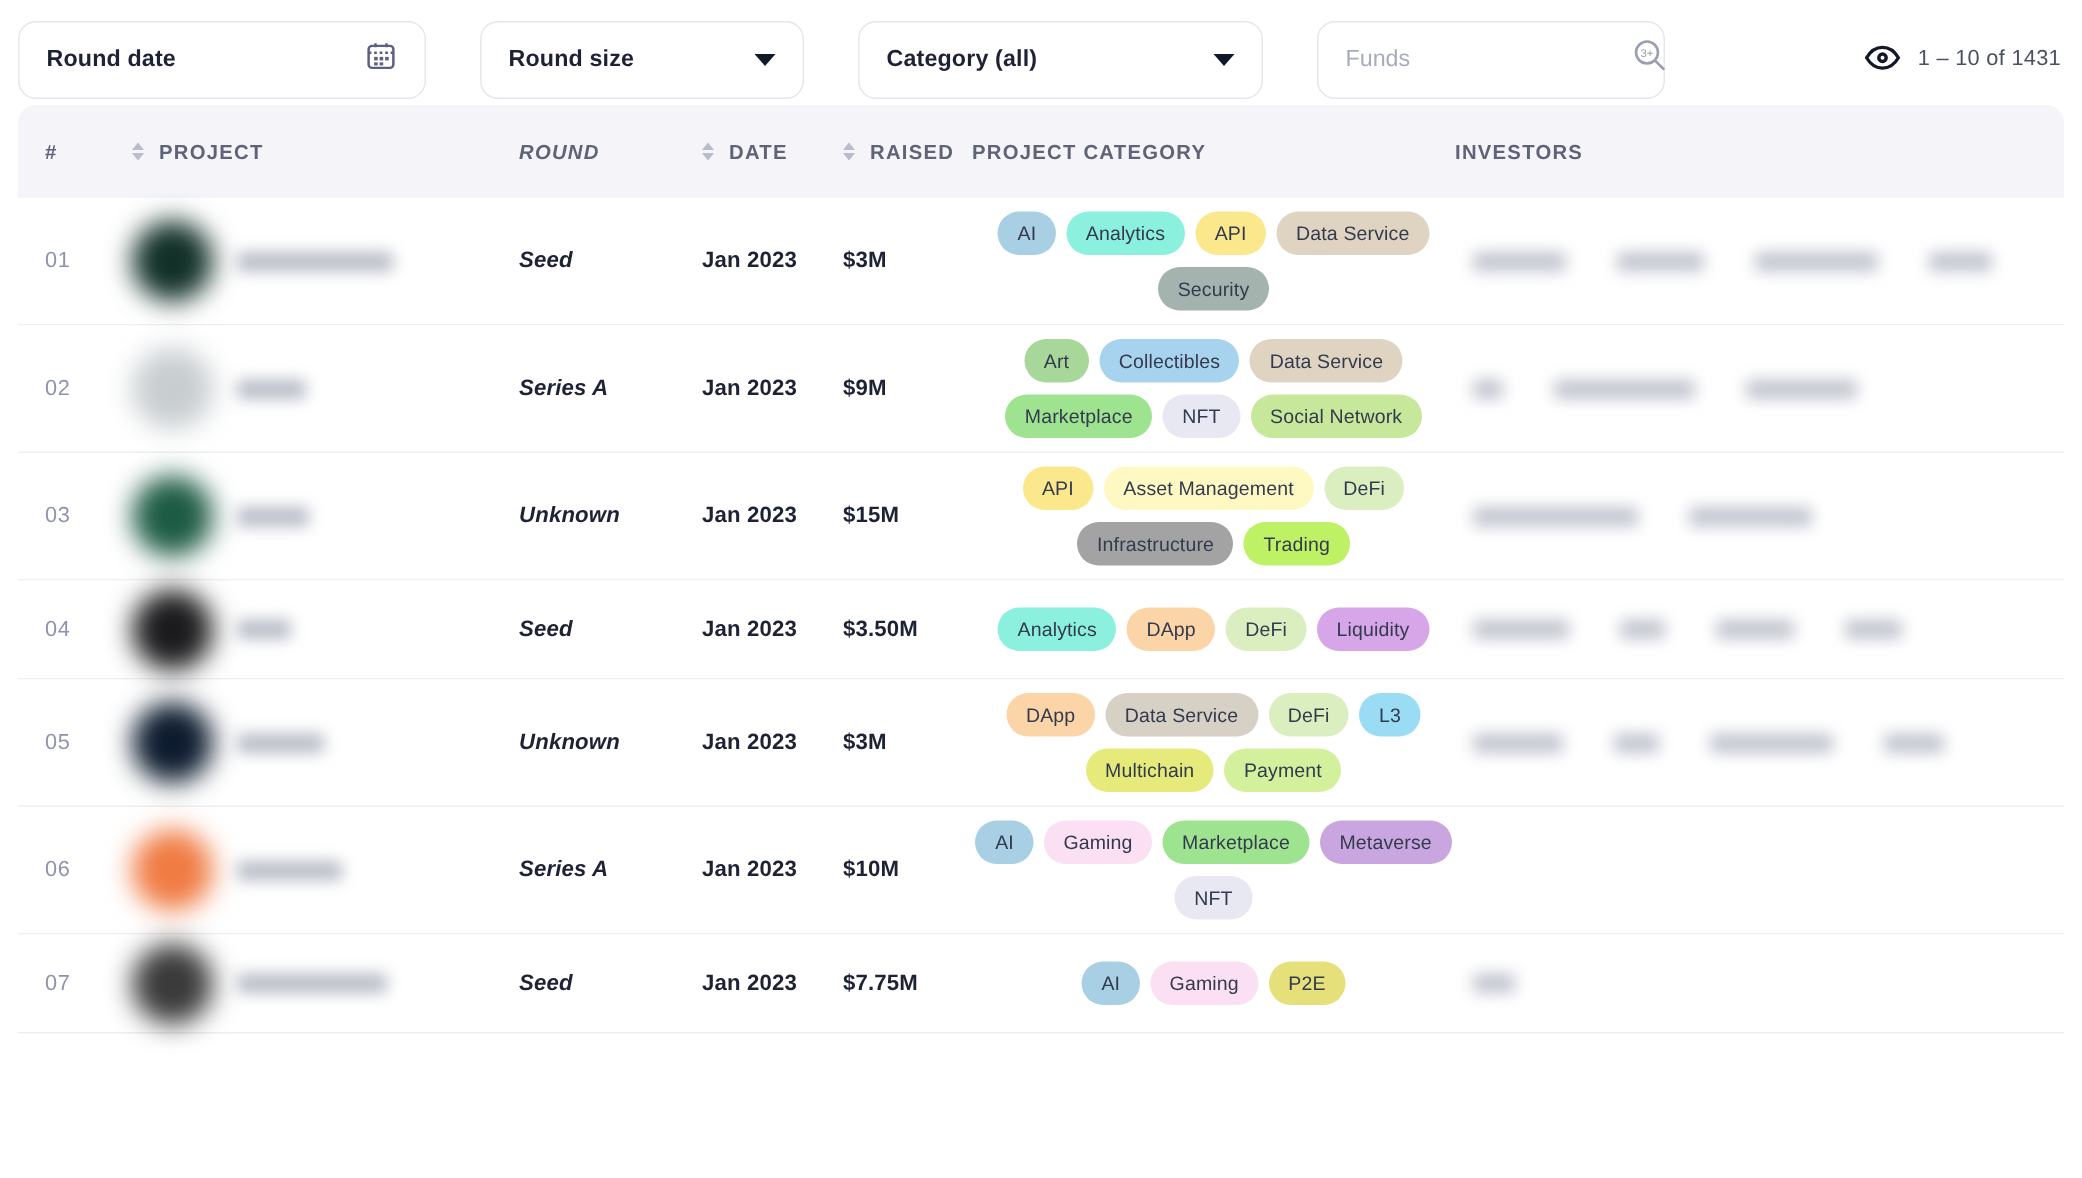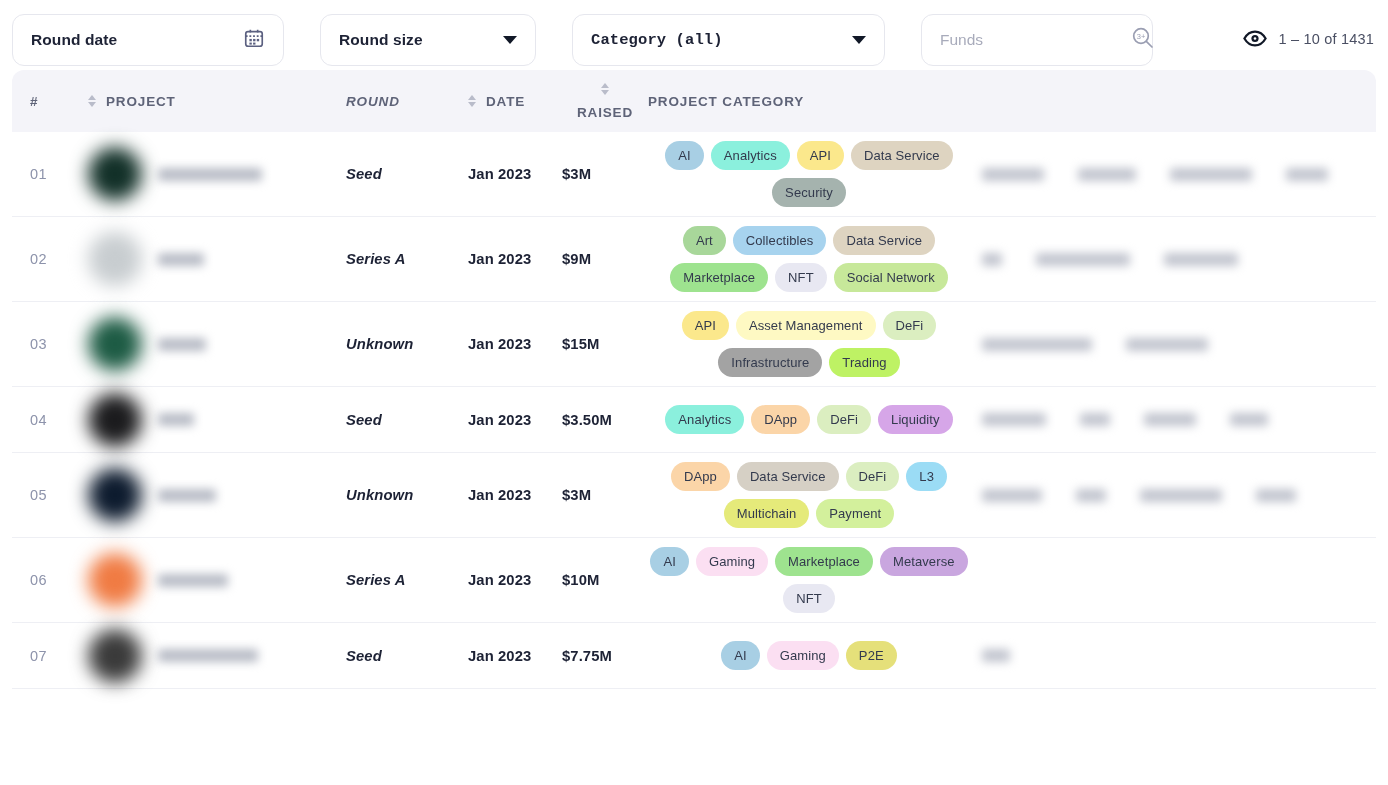--- a/index.html
+++ b/index.html
@@ -24,21 +24,21 @@
     justify-content: space-between;
     height: 52px;
     border: 1.5px solid #e6e7ee;
     border-radius: 12px;
     background: #fff;
     padding: 0 18px;
     cursor: pointer;
   }
   .filter-btn.round-date { width: 272px; }
   .filter-btn.round-size { width: 216px; }
-  .filter-btn.category   { width: 313px; font-family: Liberation Mono, monospace; }
+  .filter-btn.category   { width: 270px; }
   .filter-label {
     font-size: 15.5px;
     font-weight: 700;
     color: #1d2235;
     letter-spacing: .1px;
   }
   .search-box {
     display: flex;
     align-items: center;
     justify-content: space-between;
@@ -94,21 +94,21 @@
     color: #5e6378;
     letter-spacing: .85px;
     display: flex;
     align-items: center;
     gap: 10px;
   }
   .c-num  { width: 58px; }
   .c-proj { width: 258px; align-items: center; }
   .c-round{ width: 122px; font-style: italic; }
   .c-date { width: 94px; }
-  .c-raised{ width: 86px; flex-direction: column; }
+  .c-raised{ width: 86px; }
   .c-cat  { width: 322px; }
   .c-inv  { flex: 1; }
 
   .sorter { display: inline-flex; flex-direction: column; gap: 2px; cursor: pointer; }
   .sorter i { display:block; width:0; height:0; border-left:4px solid transparent;
               border-right:4px solid transparent; }
   .sorter i.up   { border-bottom: 5px solid #b9bcca; }
   .sorter i.down { border-top: 5px solid #b9bcca; }
 
   .row {
@@ -237,20 +237,23 @@
     <div class="th c-raised">
       <span class="sorter">
           <i class="up"></i>
           <i class="down"></i>
         </span>
       <span>RAISED</span>
     </div>
     <div class="th c-cat">
       <span>PROJECT CATEGORY</span>
     </div>
+    <div class="th c-inv">
+      <span>INVESTORS</span>
+    </div>
   </div>
 
   <div id="tbody">
       <div class="row">
         <div class="c-num rownum">01</div>
      <div class="c-proj proj-cell">
        <span class="proj-logo" style="background:#123028"></span>
        <span class="proj-name" style="width:104px"></span>
      </div>
      <div class="c-round cell-txt">Seed</div>

